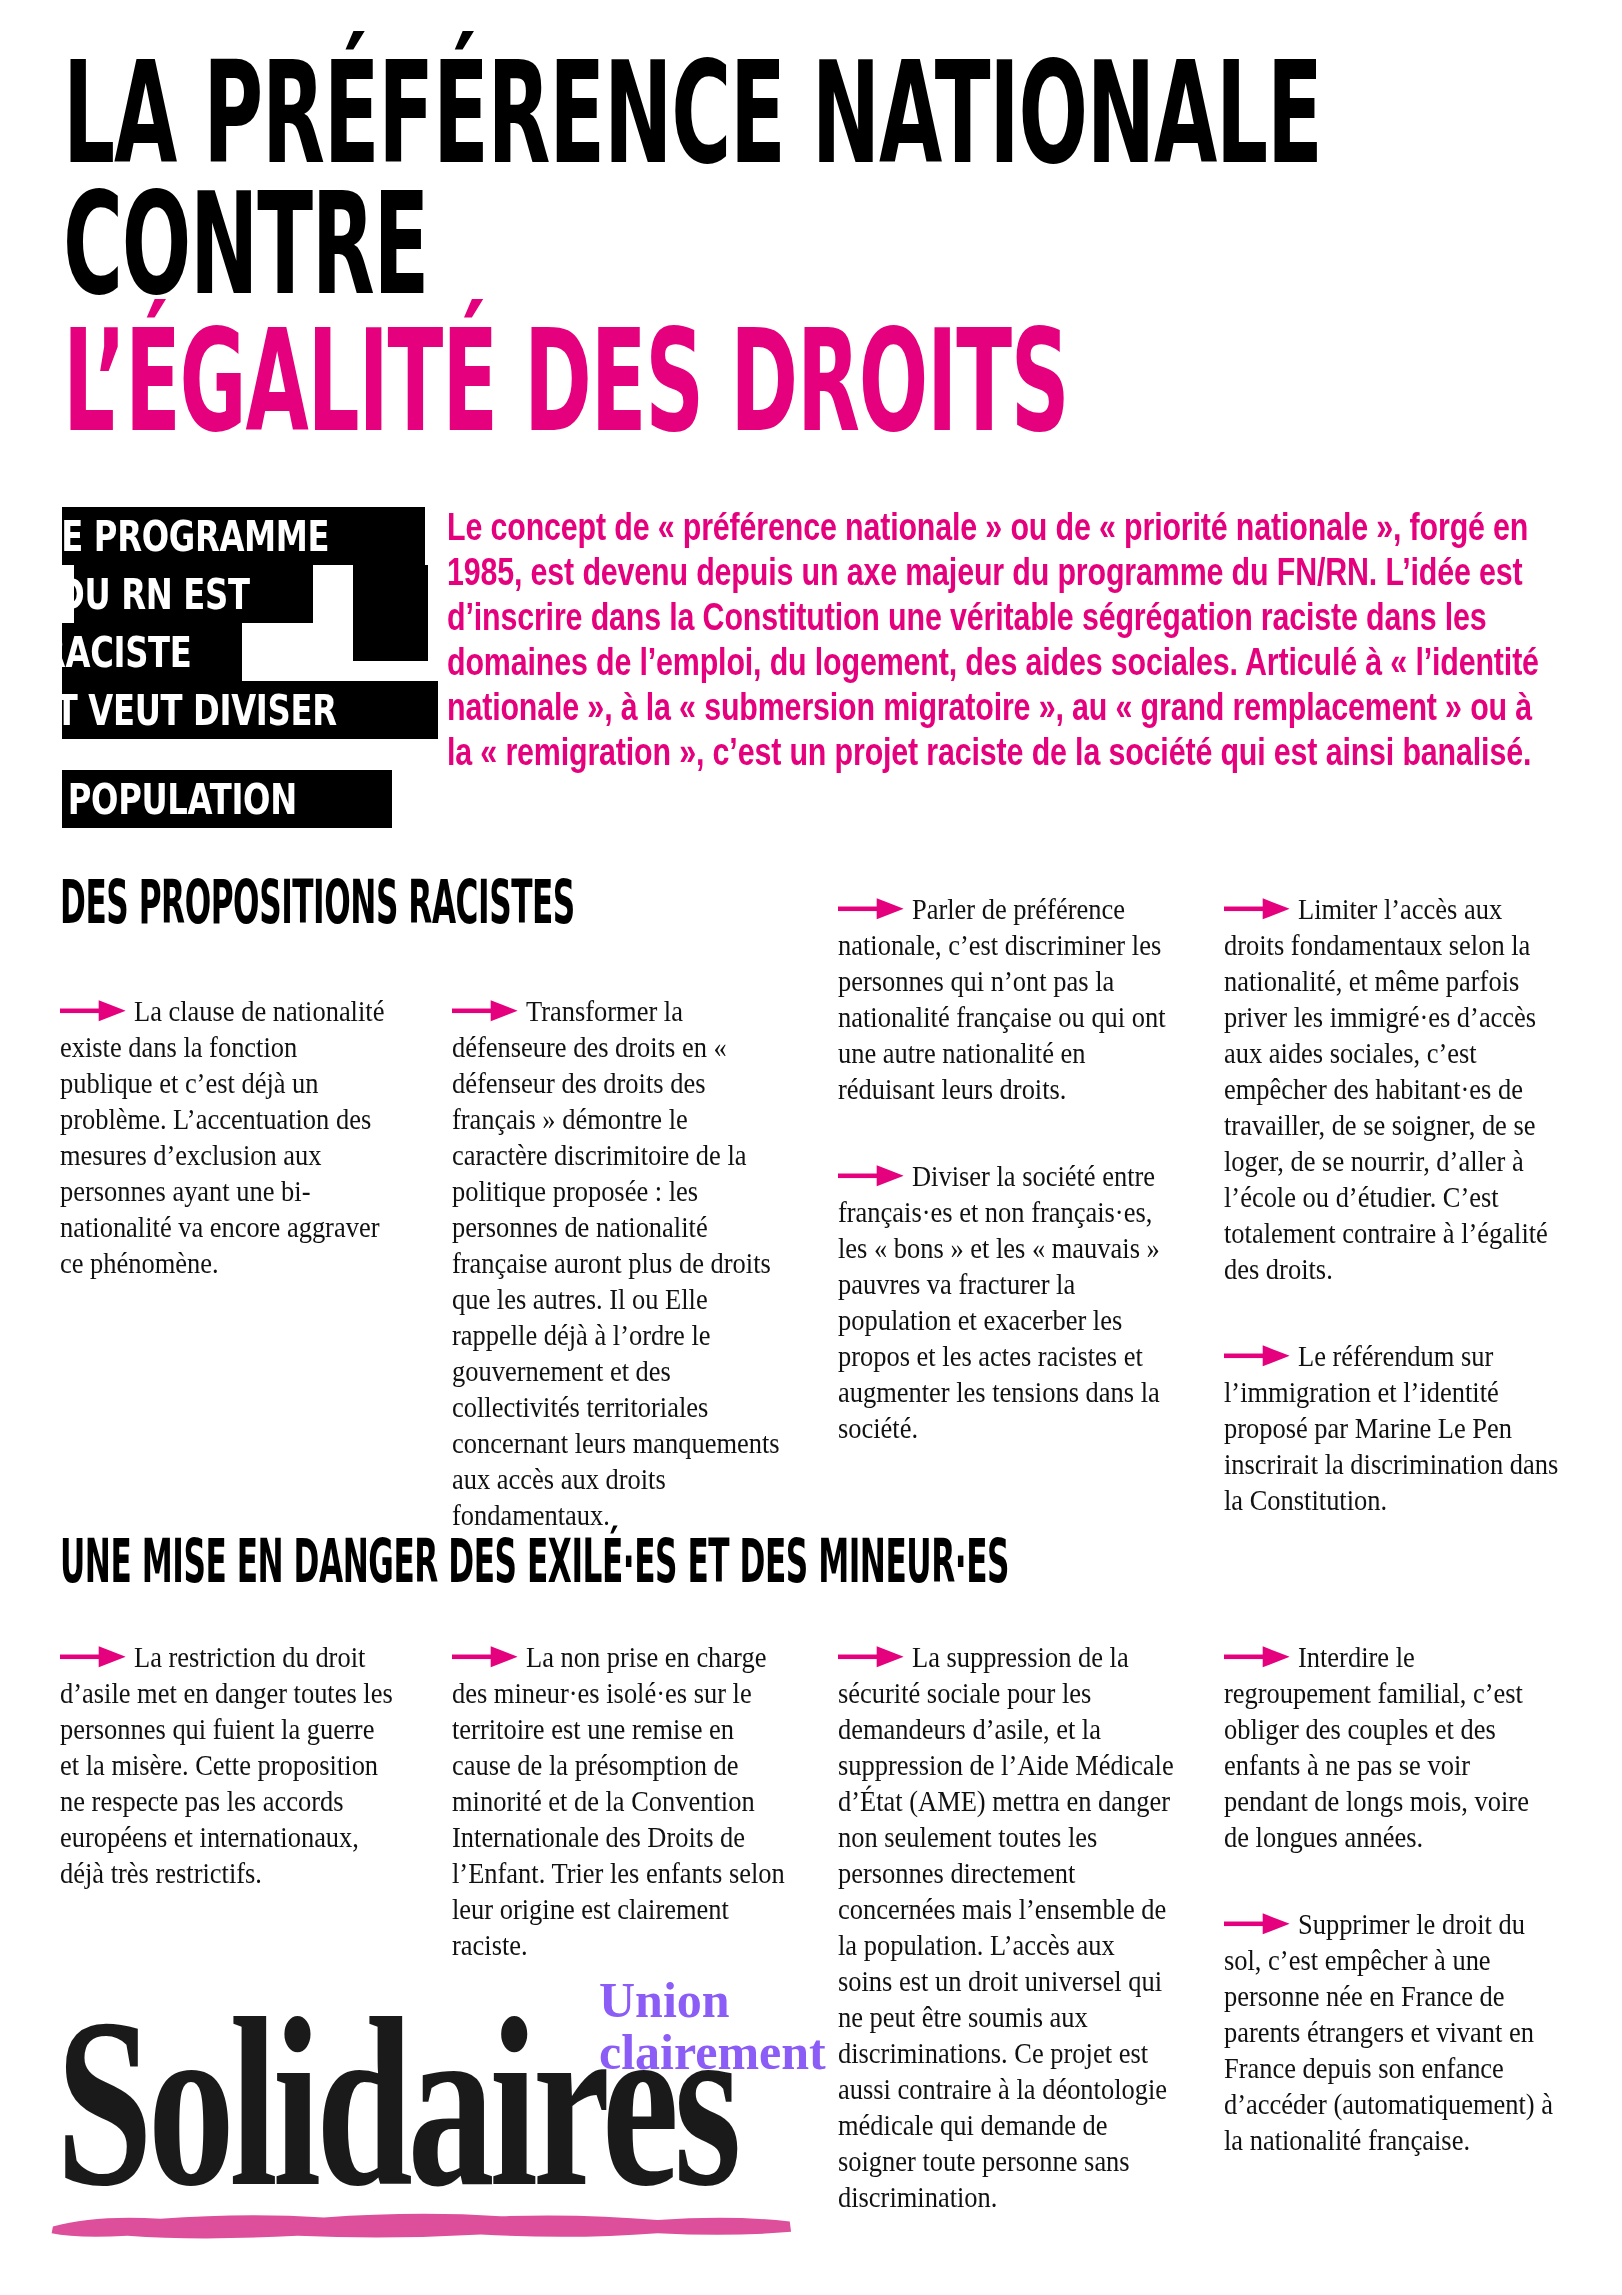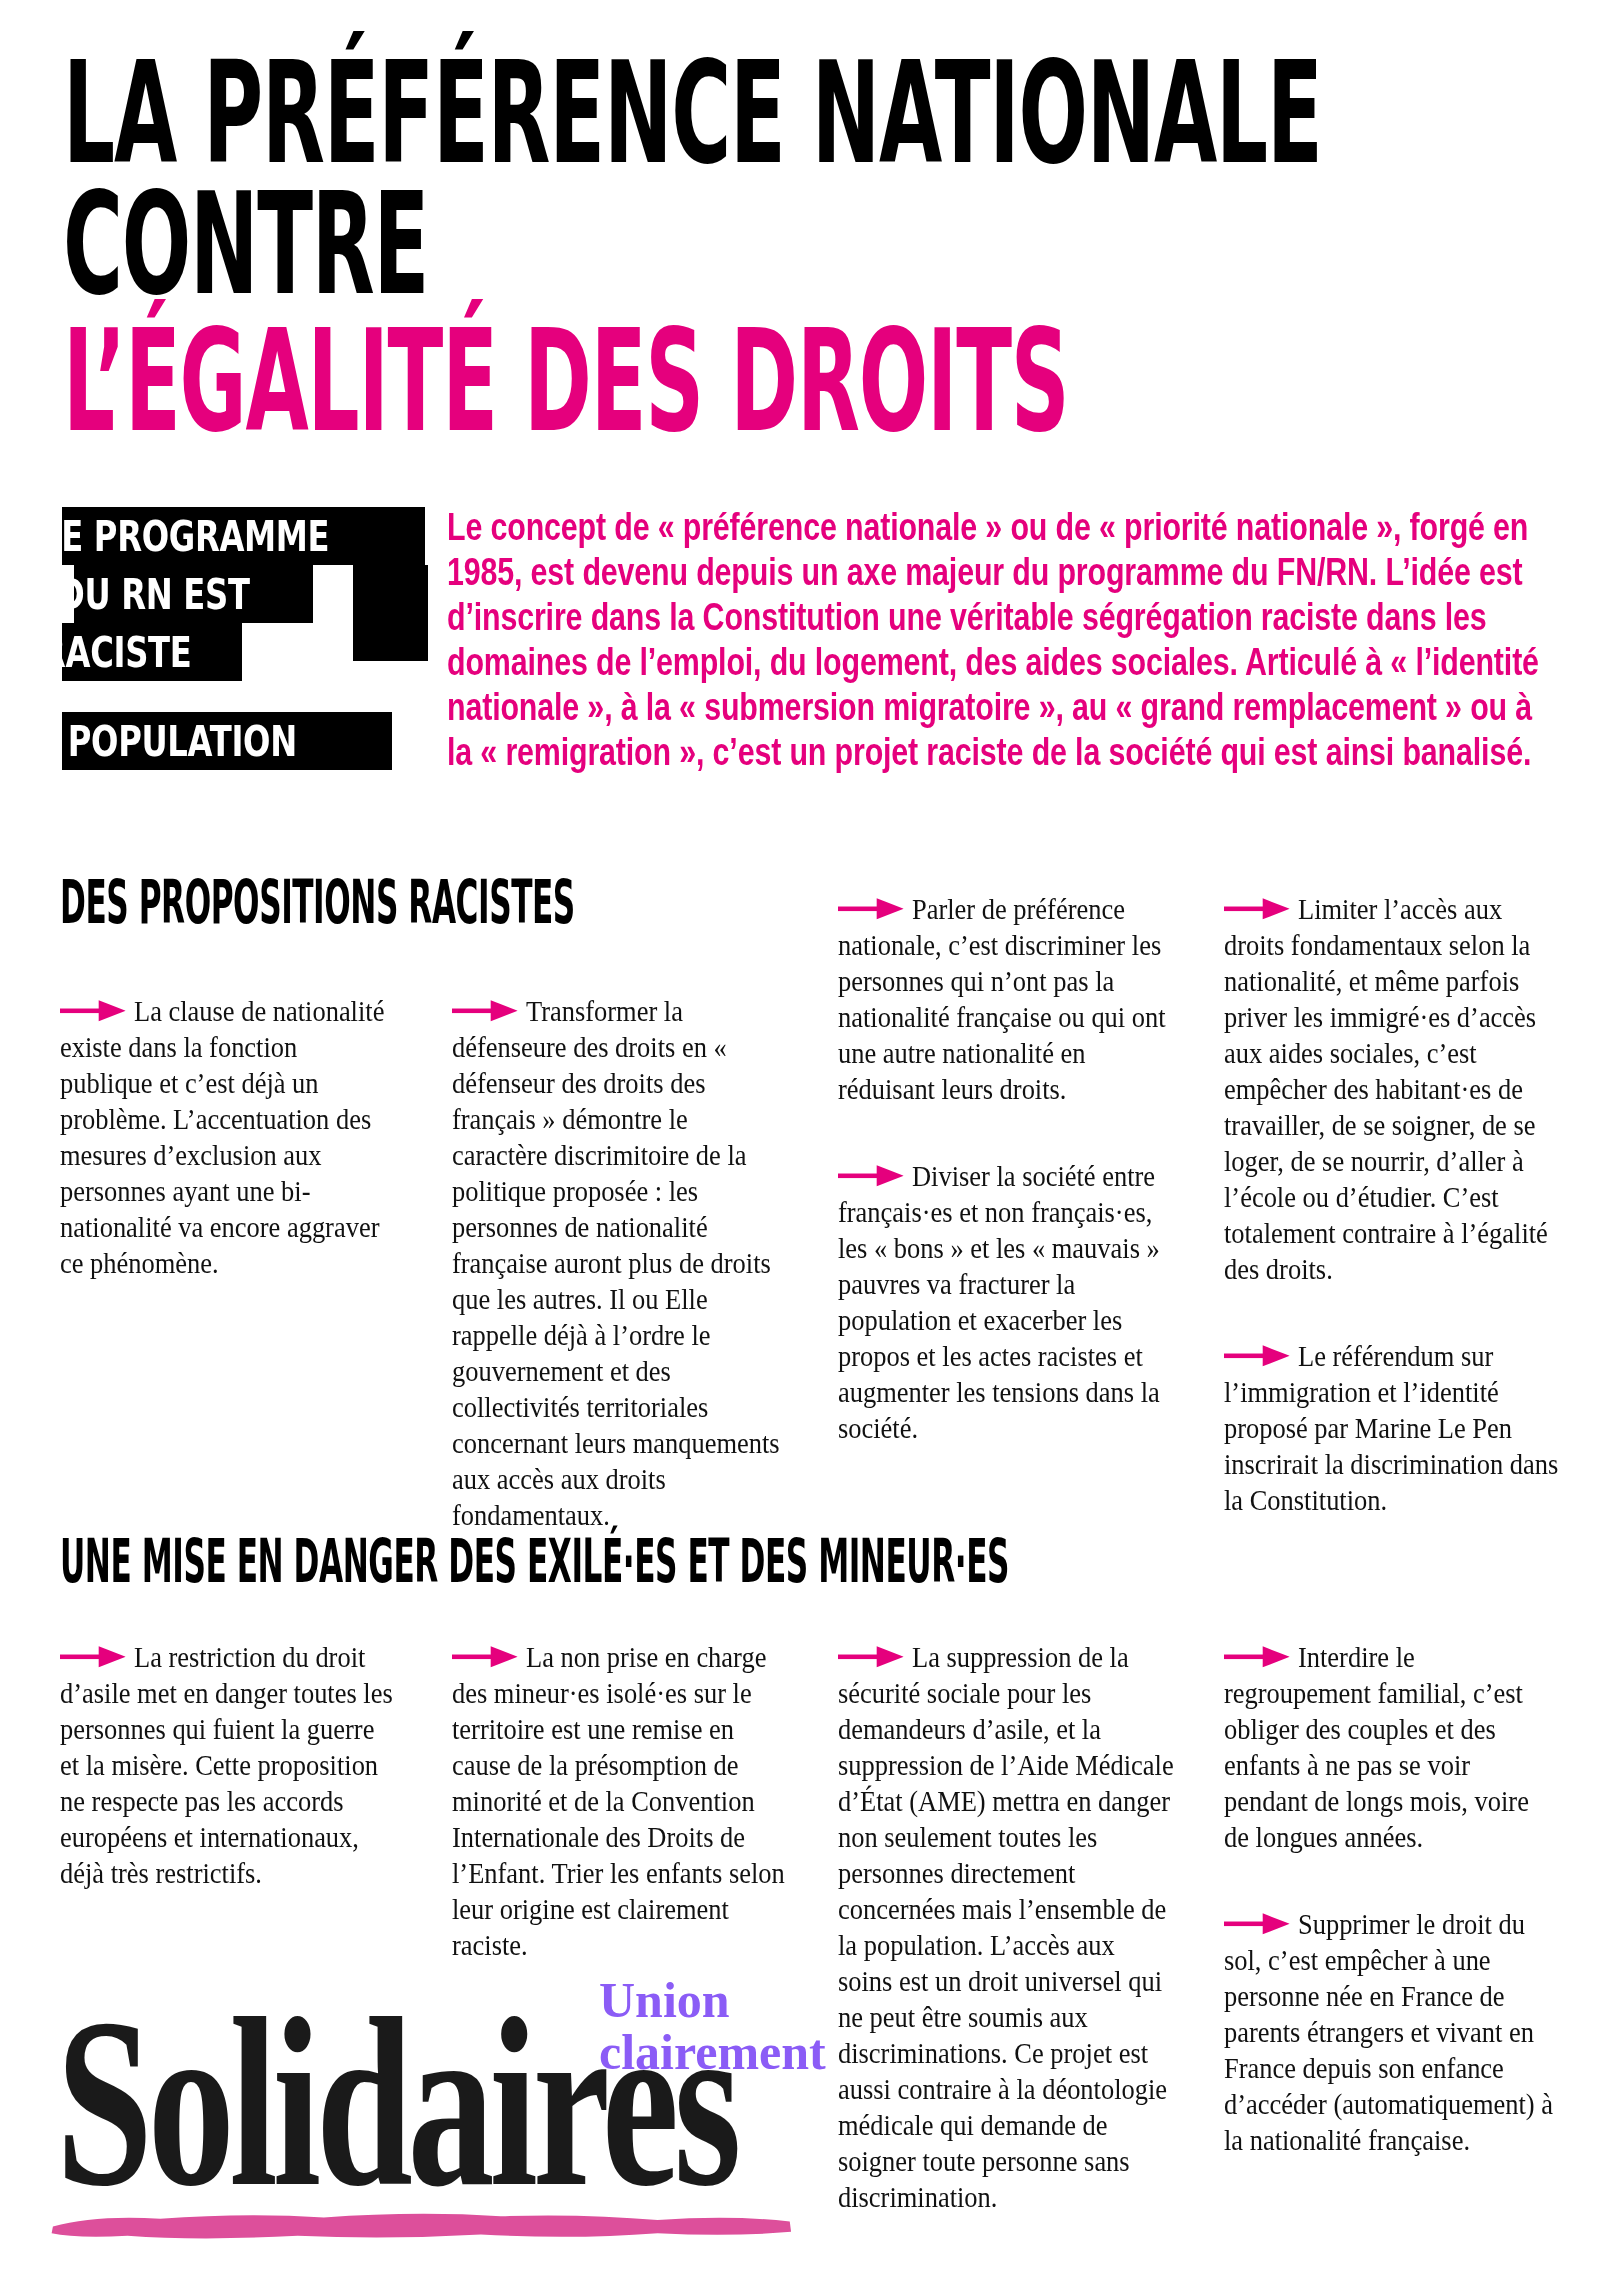--- a/index.html
+++ b/index.html
@@ -104,20 +104,23 @@
   <div class="badge">
     <div class="badge-row bw1">
         <span>LE PROGRAMME</span>
       </div>
     <div class="badge-row bw2">
         <span>DU RN EST</span>
       </div>
     <div class="badge-row bw3">
         <span>RACISTE</span>
       </div>
+    <div class="badge-row bw4">
+        <span>ET VEUT DIVISER</span>
+      </div>
     <div class="badge-row bw5">
         <span>LA POPULATION</span>
       </div>
   </div>
   <div class="badge-corner"></div>
 
   <div class="intro">Le concept de « préférence nationale » ou de « priorité nationale », forgé en 1985, est devenu depuis un axe majeur du programme du FN/RN. L’idée est d’inscrire dans la Constitution une véritable ségrégation raciste dans les domaines de l’emploi, du logement, des aides sociales. Articulé à « l’identité nationale », à la « submersion migratoire », au « grand remplacement » ou à la « remigration », c’est un projet raciste de la société qui est ainsi banalisé.</div>
 
   <div class="stencil section-heading heading-1">DES PROPOSITIONS RACISTES</div>
 

